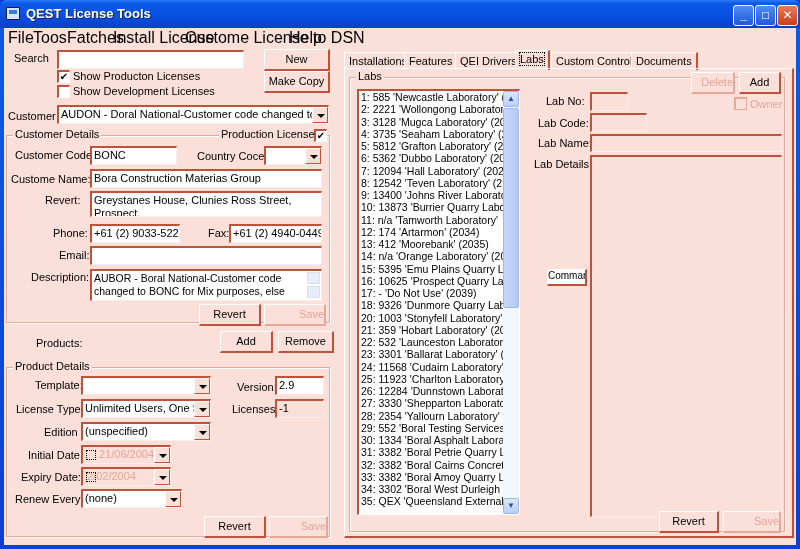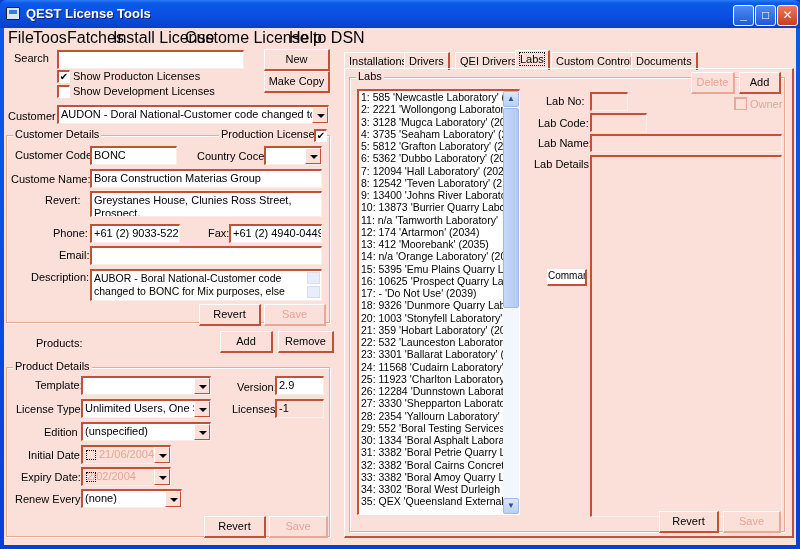--- a/index.html
+++ b/index.html
@@ -59,21 +59,21 @@
   }
   .combo-arrow::after {
     content: ""; position: absolute; left: 4px; top: 6px;
     border-left: 4px solid transparent; border-right: 4px solid transparent; border-top: 4px solid #000;
   }
   .btn {
     position: absolute; height: 22px; background: #fbe0da;
     border: 1px solid #fff; border-right: 2px solid #c0523a; border-bottom: 2px solid #c0523a;
     text-align: center; font-size: 11px; line-height: 19px;
   }
-  .btn.disabled { color: #e5a596; border-right-color: #e8a897; border-bottom-color: #e8a897; }
+  .btn.disabled { color: #e5a596; border-right-color: #e8a897; border-bottom-color: #e8a897; text-align: right; }
   .chk {
     position: absolute; width: 13px; height: 13px; background: #fff;
     border-top: 2px solid #c0523a; border-left: 2px solid #c0523a; border-right: 1px solid #fff; border-bottom: 1px solid #fff;
     font-size: 10px; line-height: 9px; text-align: center; font-weight: bold;
   }
   .chk.disabled { background: #fbe0da; border-color: #e8a897; }
   .groupbox {
     position: absolute; border: 1px solid #e8a897; box-shadow: inset 1px 1px 0 #fff, 1px 1px 0 #fff;
   }
   .group-title { position: absolute; top: -8px; left: 6px; background: #fbe0da; padding: 0 2px; font-size: 11px; }
@@ -223,21 +223,21 @@
         <span>(none)</span>
         <span class="combo-arrow"></span>
       </div>
 
       <div class="btn" style="left:197px;top:148px;width:62px">Revert</div>
       <div class="btn disabled" style="left:262px;top:148px;width:59px">Save</div>
     </div>
 
     <div class="tabstrip">
       <div class="tab" style="left:0px"><span>Installations</span></div>
-      <div class="tab" style="left:60px"><span>Drivers</span></div>
+      <div class="tab" style="left:60px"><span>Features</span></div>
       <div class="tab" style="left:111px"><span>QEI Drivers</span></div>
       <div class="tab active" style="left:171px"><span>Labs</span></div>
       <div class="tab" style="left:207px"><span>Custom Controls</span></div>
       <div class="tab" style="left:287px"><span>Documents</span></div>
     </div>
 
     <div class="tabpanel">
       <div class="groupbox" style="left:4px;top:8px;width:436px;height:455px">
         <span class="group-title">Labs</span>
       </div>

